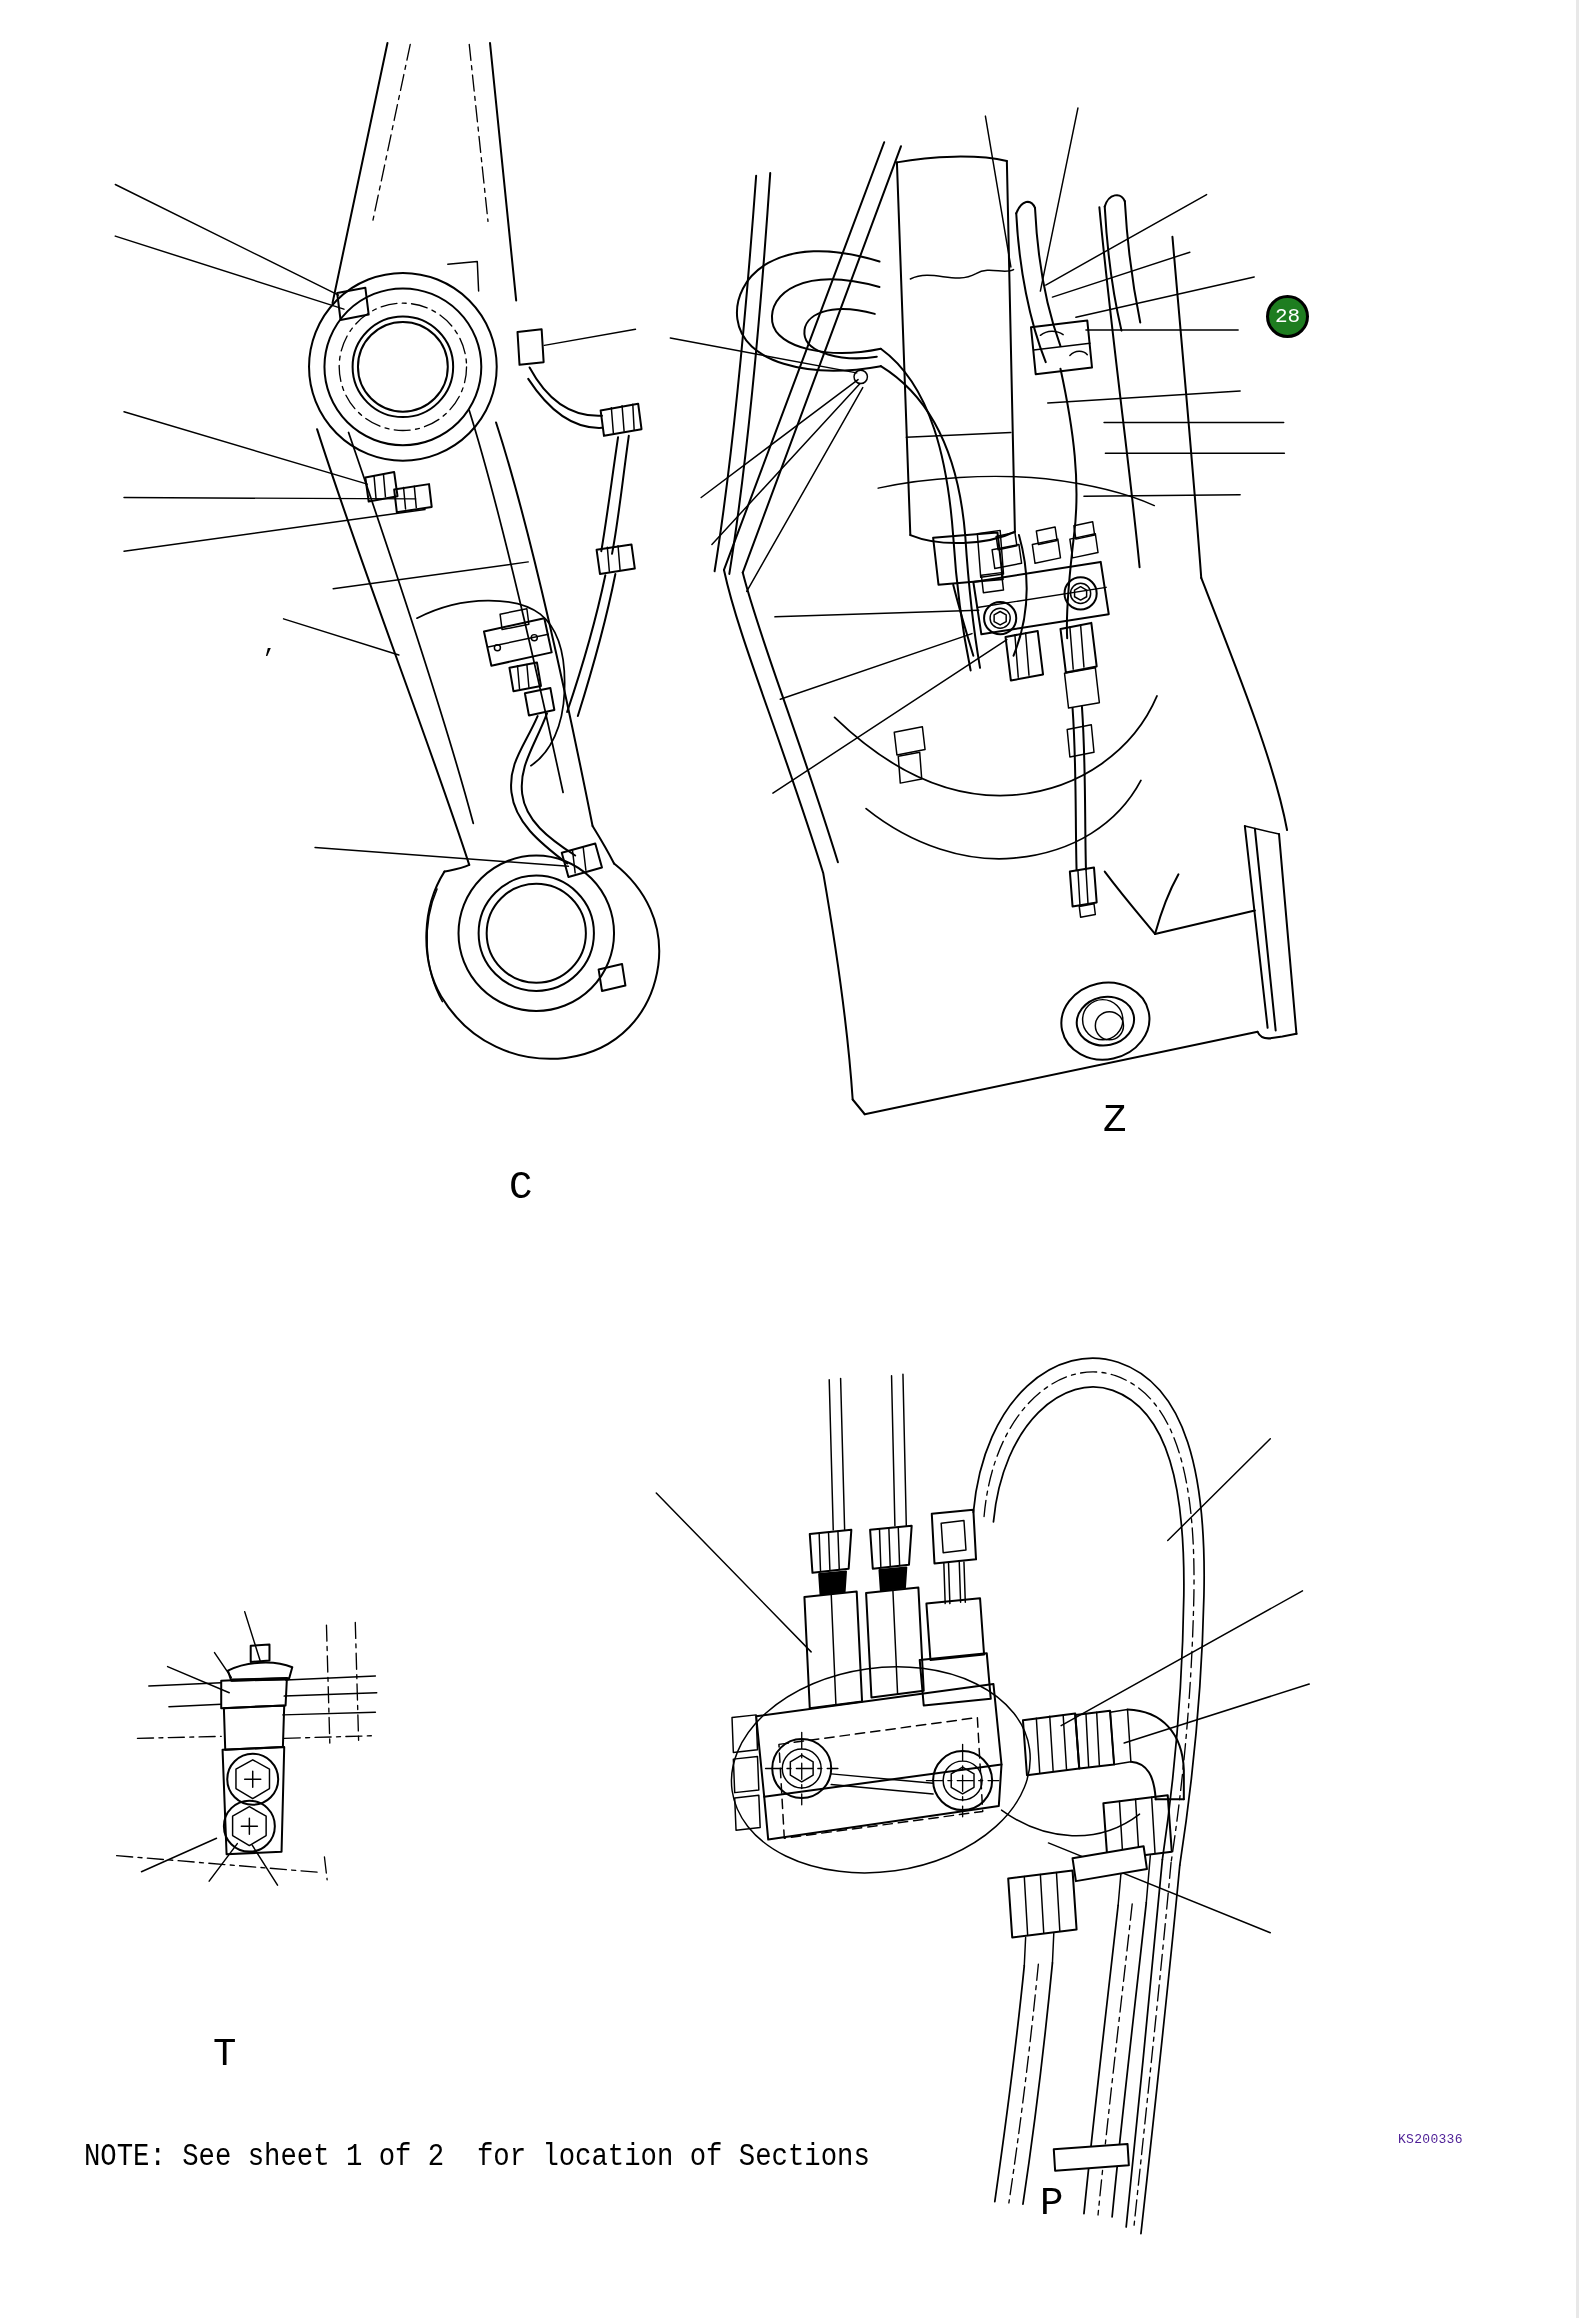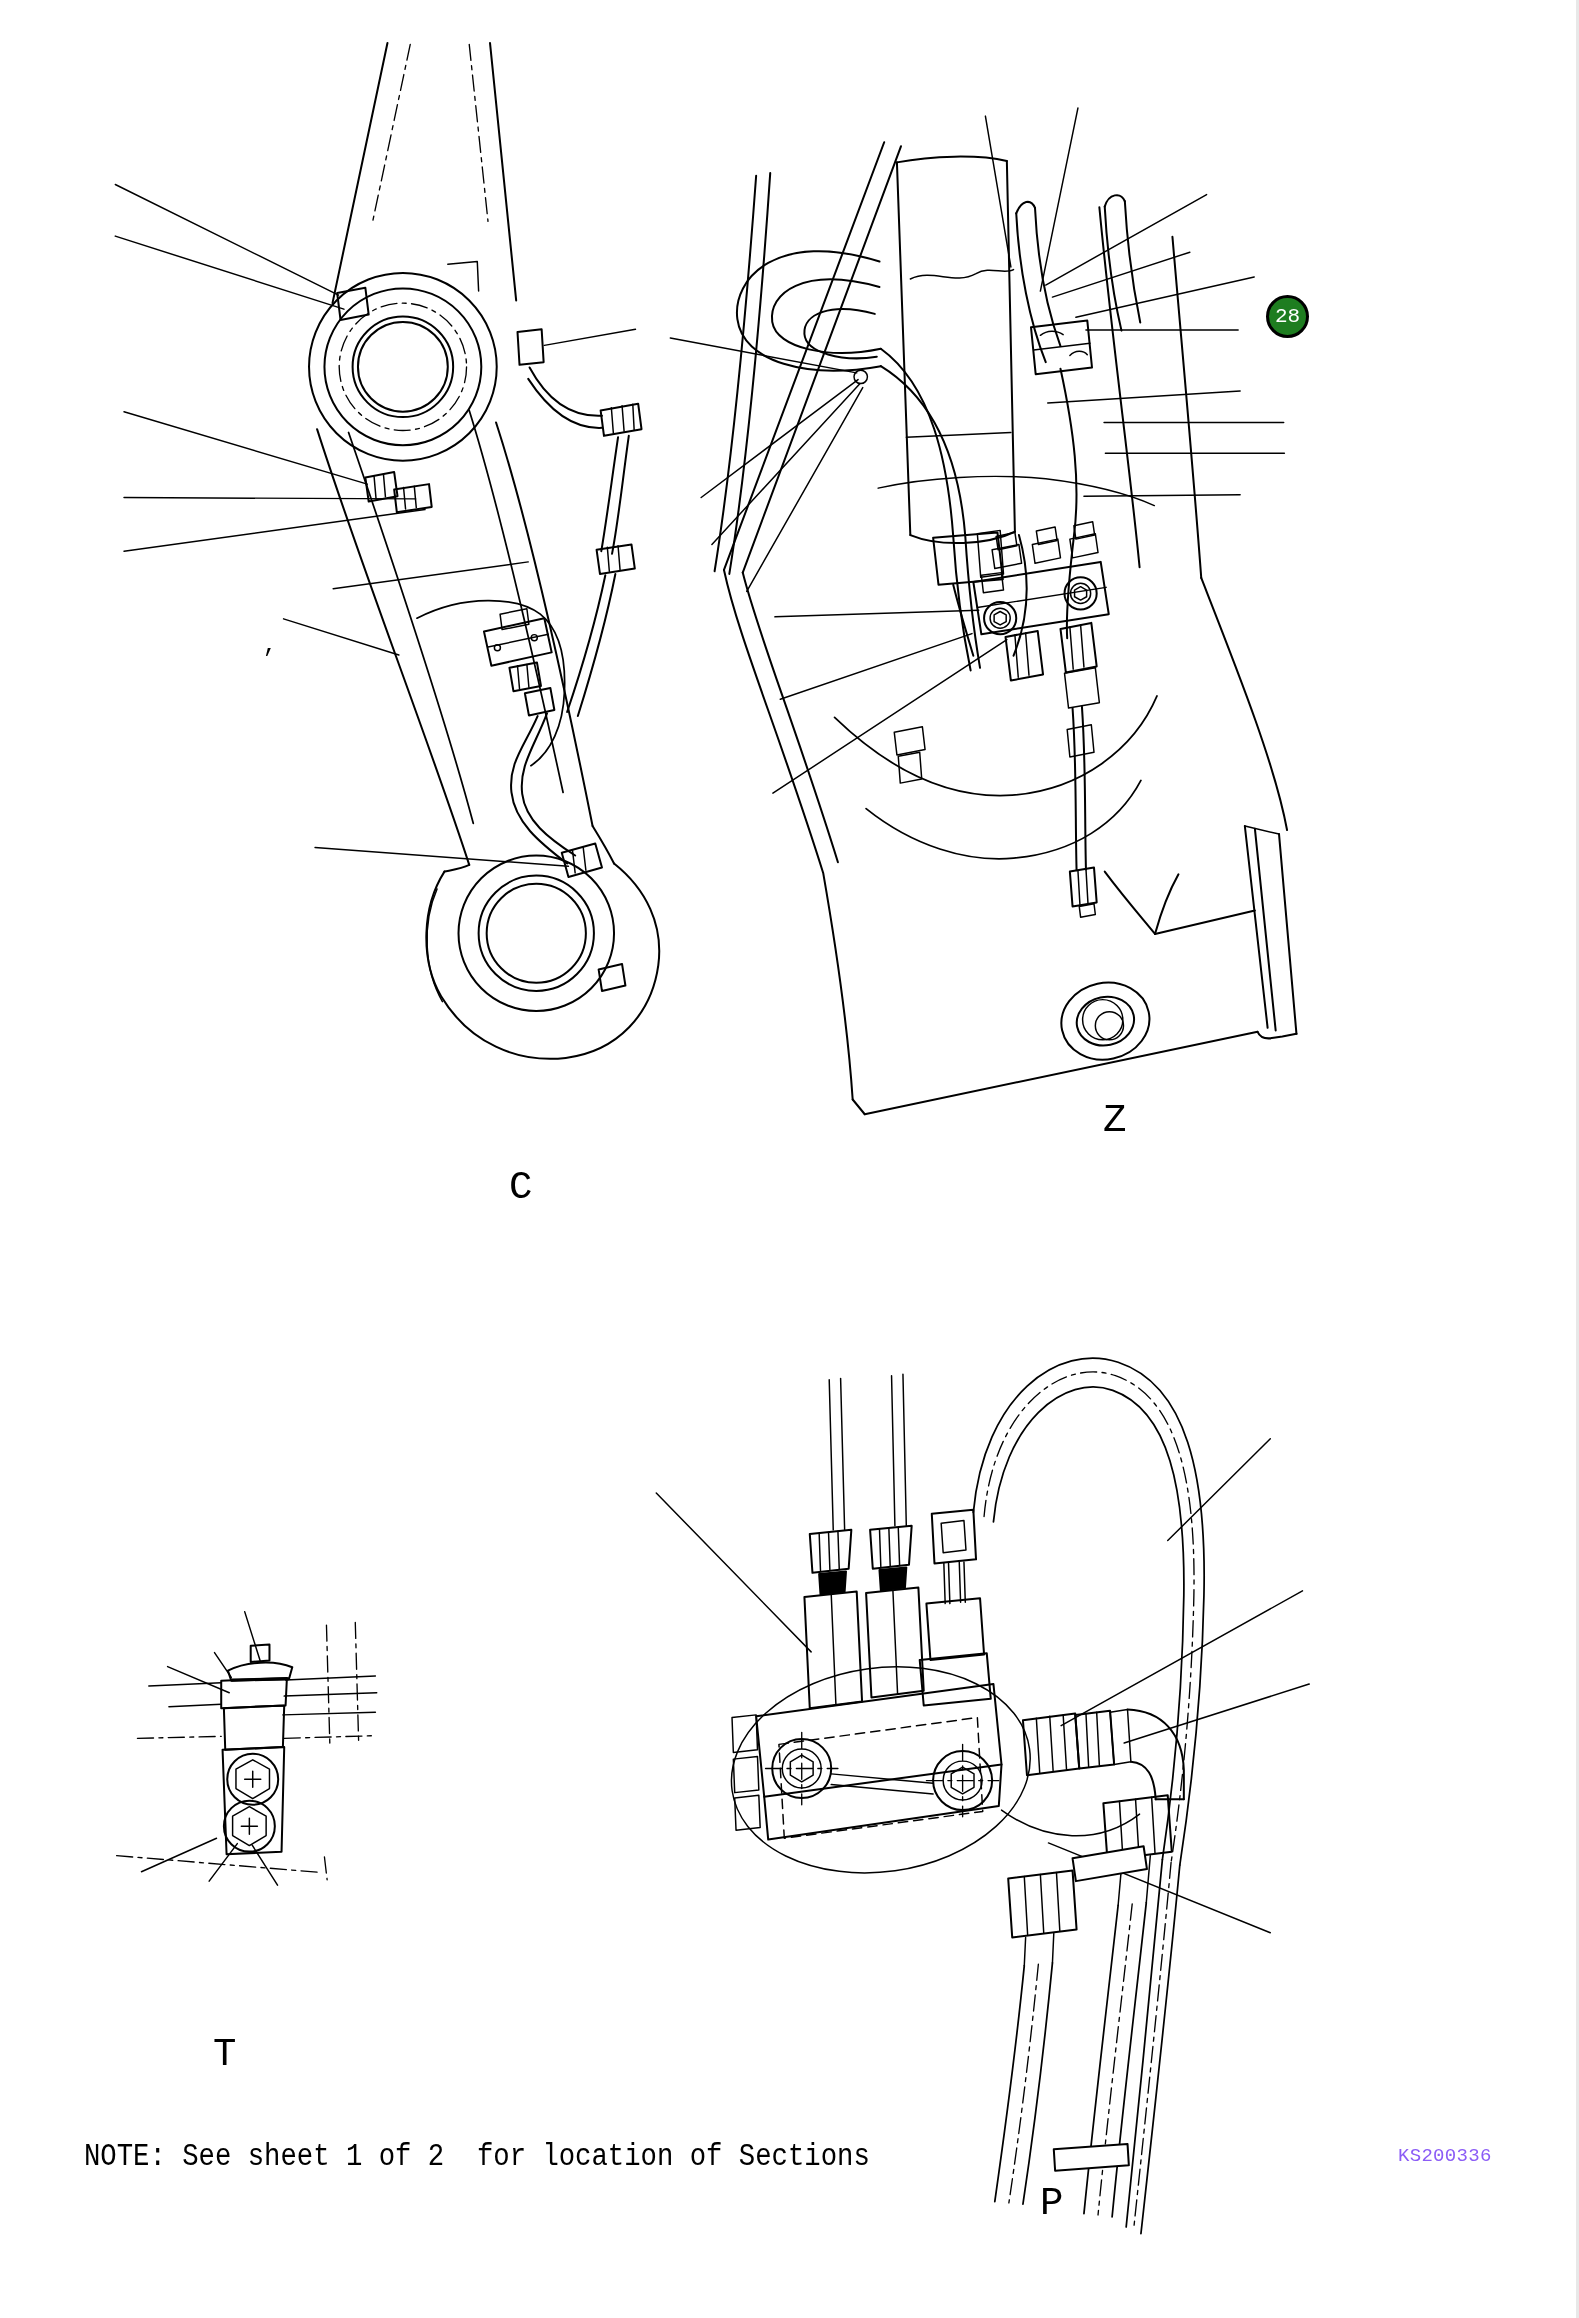--- a/index.html
+++ b/index.html
@@ -24,23 +24,22 @@
   #art .wht{fill:#fff;}
   .sec-label{
     position:absolute;font-size:39px;line-height:1;letter-spacing:0.7px;
     color:#000;white-space:pre;
   }
   #note{
     position:absolute;left:84px;top:2140px;font-size:31px;line-height:1.1;
     transform:scaleX(0.88);transform-origin:left top;white-space:pre;
   }
   #code{
-    position:absolute;left:1398px;top:2132px;font-size:19px;color:#8b5cf6;
+    position:absolute;left:1398px;top:2132px;font-size:13px;color:#4c1d95;
     letter-spacing:0.3px;
-    margin-top:13px;
   }
   #balloon{
     position:absolute;left:1266px;top:295px;width:43px;height:43px;
     box-sizing:border-box;border:3.4px solid #000;border-radius:50%;
     background:#1e7d20;color:#fff;font-size:21px;
     display:flex;align-items:center;justify-content:center;cursor:pointer;
   }
   #stray{position:absolute;left:263px;top:633px;font-size:23px;color:#000;}
 </style>
 </head>

